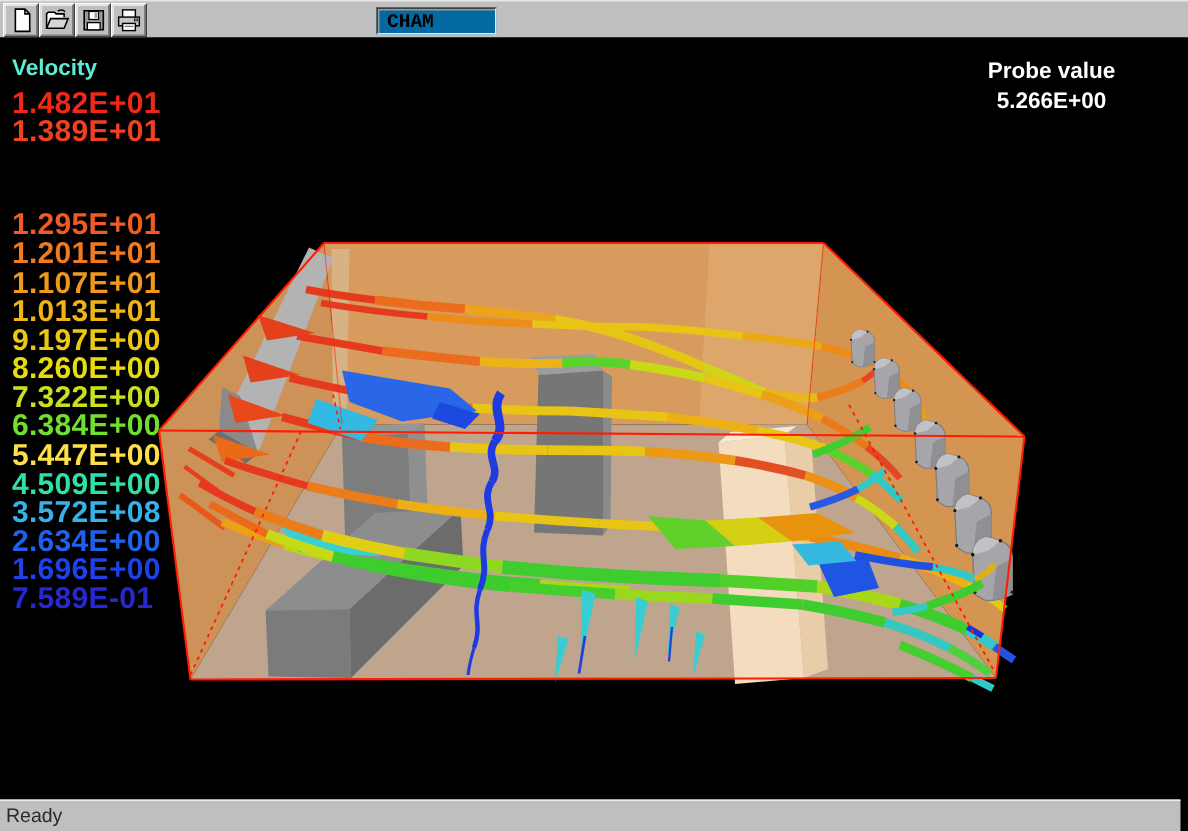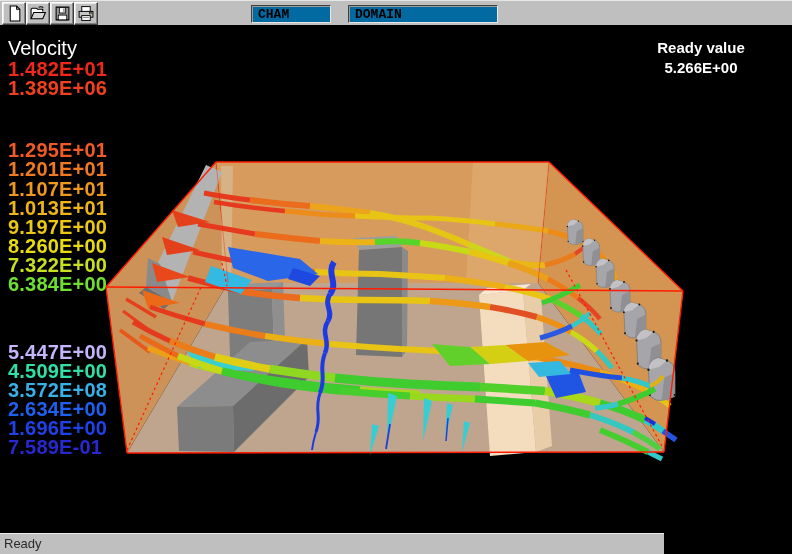--- a/index.html
+++ b/index.html
@@ -16,28 +16,28 @@
   .tb-btn svg { display:block; }
   .tb-field { position:absolute; top:4px; height:18px; background:#0369a1; color:#000;
               border:1px solid; border-color:#404040 #e8e8e8 #e8e8e8 #404040;
               box-shadow: inset 1px 1px 0 #9a9a9a;
               font-family:"Liberation Mono", monospace; font-size:13px; font-weight:bold;
               padding:0 0 0 6px; }
 
   
   .viewport { position:absolute; top:25px; left:0; width:792px; height:508px; background:#000; }
   .viewport svg.scene { position:absolute; top:0; left:0; }
-  .vel-title { position:absolute; left:8px; top:12px; color:#ffffff; font-size:20px; font-weight:normal; }
+  .vel-title { position:absolute; left:8px; top:12px; color:#5eead4; font-size:15px; font-weight:bold; }
   .legend { position:absolute; left:8px; top:35px; font-size:20px; font-weight:bold;
             line-height:19.15px; letter-spacing:0.2px; }
   .probe { position:absolute; left:645px; top:13px; width:112px; text-align:center;
            color:#fff; font-size:15px; font-weight:bold; line-height:20px; }
 
   
-  .statusbar { position:absolute; top:533px; left:0; width:664px; height:21px;
+  .statusbar { position:absolute; top:533px; left:0; width:787px; height:21px;
                background:#bfbfbf; border-top:1px solid #ececec;
                font-size:13px; color:#2a2a2a; padding:2px 0 0 4px; }
 </style>
 </head>
 <body>
 
 <div class="toolbar">
   <div class="tb-btn" style="left:2px" title="New">
     <svg width="17" height="17" viewBox="0 0 16 16">
       <path d="M4,1 L10,1 L13,4 L13,15 L4,15 Z" fill="#ffffff" stroke="#000" stroke-width="1"></path>
@@ -62,21 +62,20 @@
   <div class="tb-btn" style="left:74px" title="Print">
     <svg width="18" height="17" viewBox="0 0 16 16">
       <rect x="4" y="1.5" width="8" height="5" fill="#ffffff" stroke="#000" stroke-width="0.9"></rect>
       <rect x="1.5" y="6" width="13" height="5.5" fill="#c6c6c6" stroke="#000" stroke-width="0.9"></rect>
       <rect x="11.5" y="7.2" width="1.8" height="1.2" fill="#e4cf3a" stroke="#000" stroke-width="0.5"></rect>
       <rect x="4" y="10" width="8" height="4.5" fill="#ffffff" stroke="#000" stroke-width="0.9"></rect>
       <line x1="5.2" y1="11.8" x2="10.8" y2="11.8" stroke="#777" stroke-width="0.8"></line>
     </svg>
   </div>
   <input class="tb-field" style="left: 251px; width: 80px;" readonly="" value="CHAM">
-  <input class="tb-field" style="left: 348px; width: 150px;" readonly="" value="DOMAIN">
 </div>
 
 <div class="viewport">
 
   <svg class="scene" width="792" height="508" viewBox="0 25 792 508">
 
     <g>
       <polygon points="106,287 216,162 228,283 127,453" fill="#cd9257"></polygon>
       <polygon points="216,162 549,162 538,283 228,283" fill="#d89b5e"></polygon>
       <polygon points="473,162 549,162 538,283 466,283" fill="#dda76b"></polygon>
@@ -295,38 +294,38 @@
         <path d="M662,446 L566,270"></path>
         <path d="M222,263 L227,286"></path>
       </g>
     </g>
   </svg>
 
   <div class="vel-title">Velocity</div>
 
   <div class="legend">
     <div style="color: rgb(240, 40, 24);">1.482E+01</div>
-    <div style="color: rgb(240, 64, 32);">1.389E+06</div>
+    <div style="color: rgb(240, 64, 32);">1.389E+01</div>
     <div style="color: rgb(240, 90, 36); margin-top: 43px;">1.295E+01</div>
     <div style="color: rgb(240, 122, 32);">1.201E+01</div>
     <div style="color: rgb(239, 152, 28);">1.107E+01</div>
     <div style="color: rgb(238, 180, 24);">1.013E+01</div>
     <div style="color: rgb(236, 200, 18); text-align: center;">9.197E+00</div>
     <div style="color: rgb(232, 220, 14);">8.260E+00</div>
     <div style="color: rgb(200, 224, 32);">7.322E+00</div>
     <div style="color: rgb(112, 224, 48);">6.384E+00</div>
-    <div style="color: #c4b5fd; margin-top: 48px;">5.447E+00</div>
+    <div style="color: #fde047;">5.447E+00</div>
     <div style="color: rgb(48, 224, 168);">4.509E+00</div>
     <div style="color: rgb(56, 176, 232);">3.572E+08</div>
     <div style="color: rgb(32, 96, 240); text-align: right;">2.634E+00</div>
     <div style="color: rgb(32, 64, 232);">1.696E+00</div>
     <div style="color: rgb(40, 40, 208);">7.589E-01</div>
   </div>
 
   <div class="probe">
-    <div>Ready value</div>
+    <div>Probe value</div>
     <div>5.266E+00</div>
   </div>
 </div>
 
 <div class="statusbar">
   <span>Ready</span>
 </div>
 
 </body></html>

